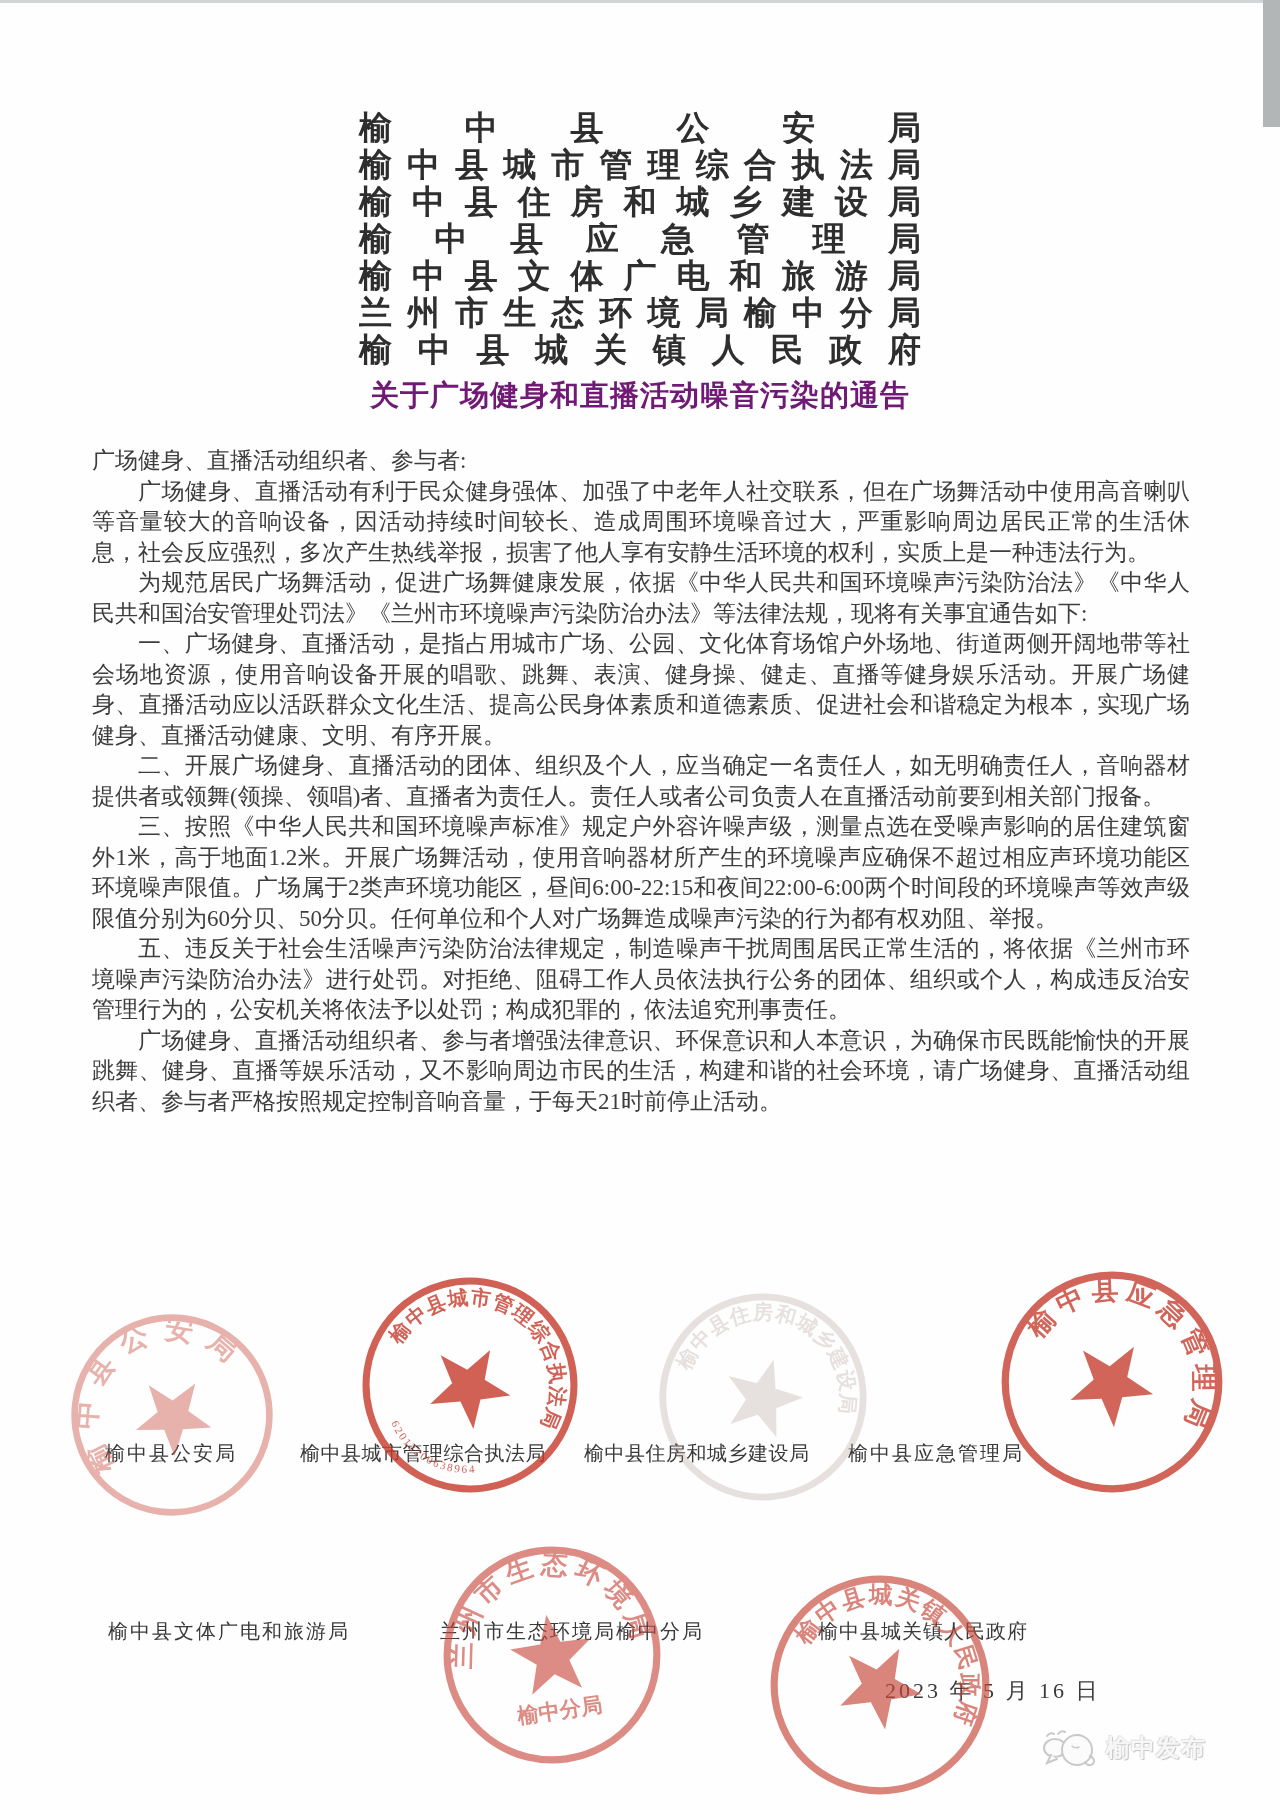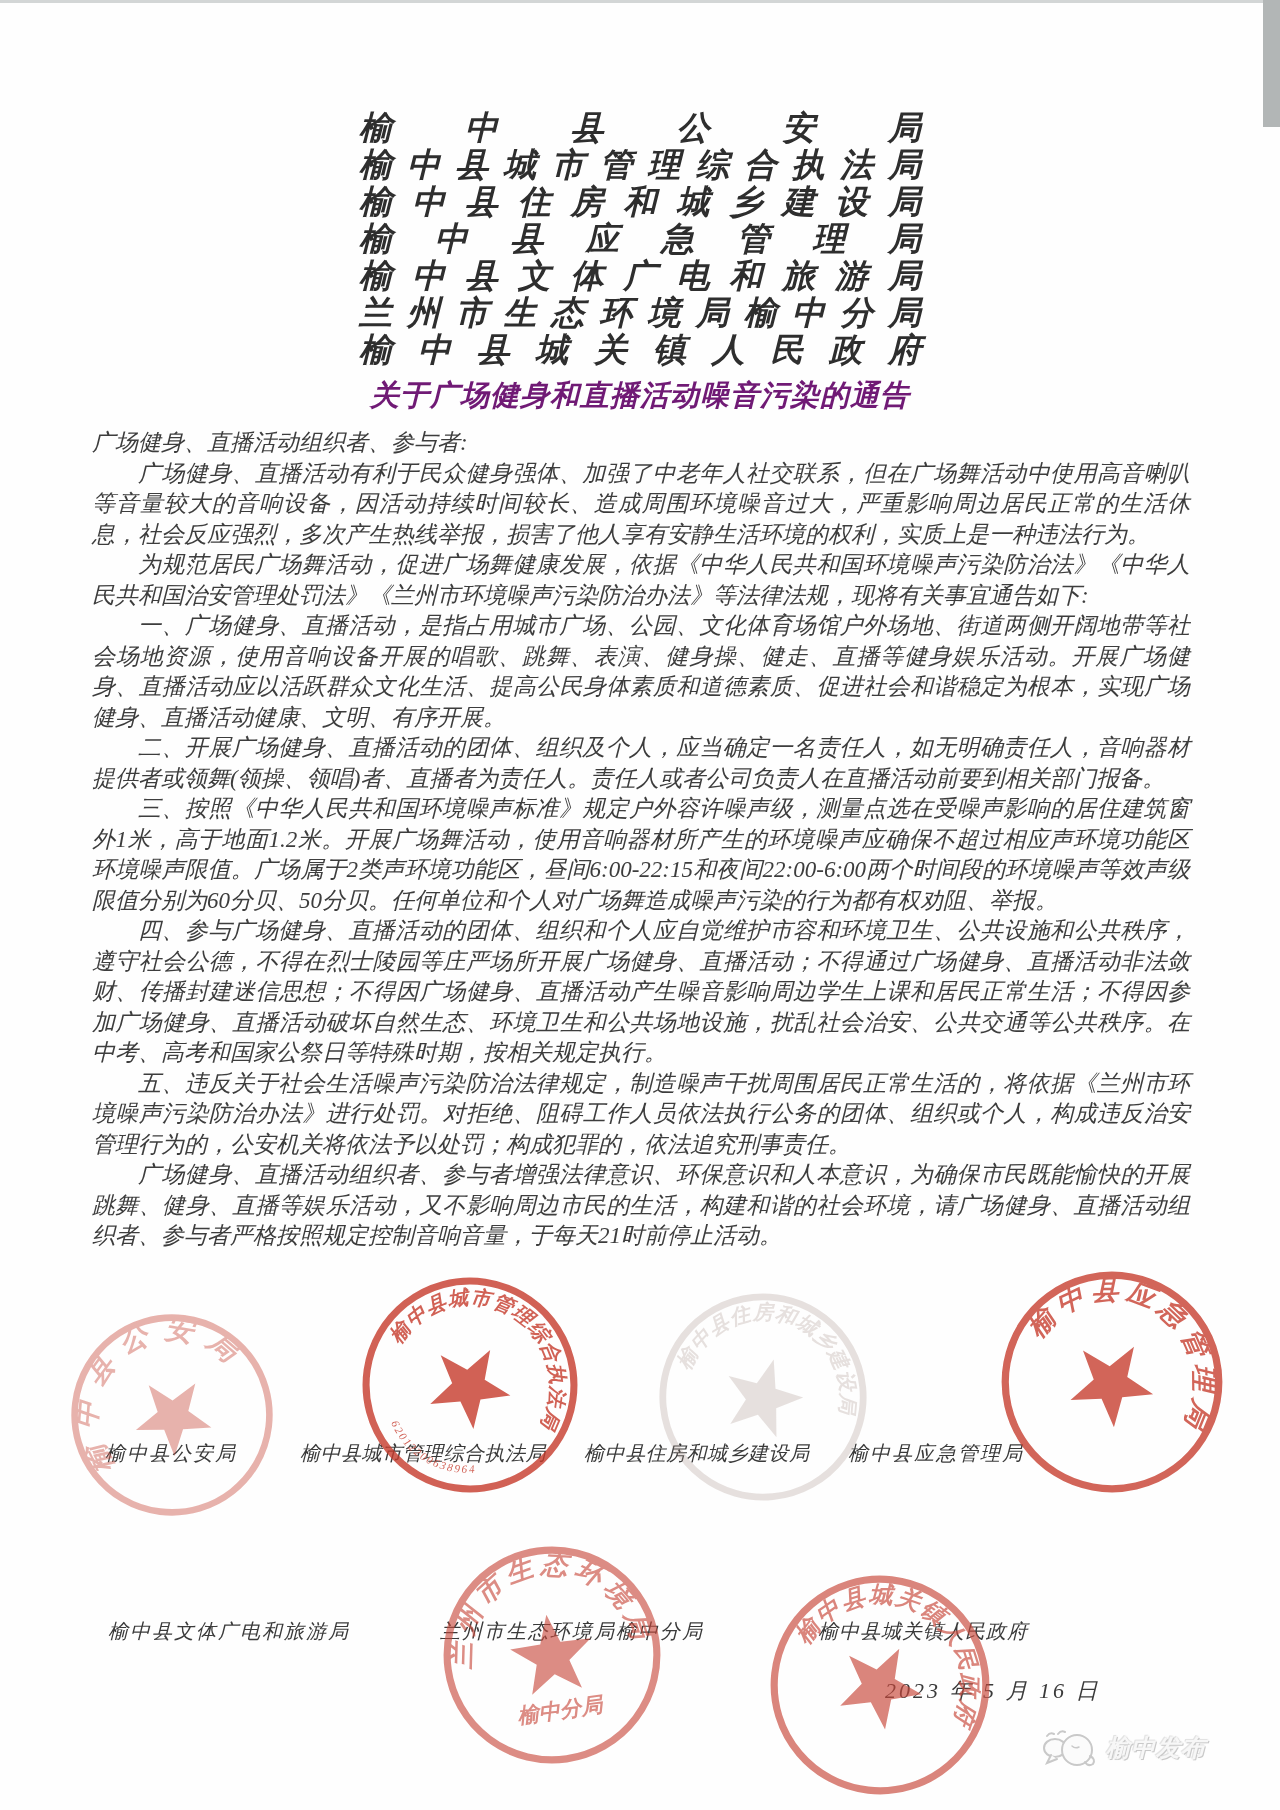--- a/index.html
+++ b/index.html
@@ -1,38 +1,38 @@
 <!DOCTYPE html>
 <html><head>
 <meta charset="utf-8">
 <style>
   html,body{margin:0;padding:0;}
   body{
     width:1280px;height:1810px;position:relative;background:#ffffff;
     font-family:"Liberation Serif","DejaVu Serif",serif;
     overflow:hidden;
   }
-  .page{position:absolute;inset:0;background:#fefefe;font-style:italic;}
+  .page{position:absolute;inset:0;background:#fefefe;}
   
   .scan-topline{position:absolute;left:0;top:0;width:1280px;height:3px;background:#d3d6d6;}
   .scan-corner{position:absolute;left:1263px;top:0;width:17px;height:127px;background:#b2b6b6;}
   
   .doc-header{position:absolute;left:0;top:110px;width:1280px;}
   .hline{
     width:562px;margin:0 auto;height:37px;line-height:37px;
     font-size:33px;font-weight:bold;color:#2e2e2e;
     text-align:justify;text-align-last:justify;white-space:nowrap;
   }
   .doc-title{
     position:absolute;left:0;top:376px;width:1280px;margin:0;
     text-align:center;font-size:29px;font-weight:bold;color:#701a75;letter-spacing:1px;
   }
   
   .doc-body{
-    position:absolute;left:92px;top:428px;width:1098px;
+    position:absolute;left:92px;top:446px;width:1098px;
     font-size:23px;line-height:30.5px;color:#3d3d3d;
   }
   .doc-body p{margin:0;text-align:justify;}
   .doc-body p.para{text-indent:2em;}
   
   .slabel{
     position:absolute;font-size:20px;color:#3a3a3a;letter-spacing:2px;white-space:nowrap;
   }
   .sl-r1a{left:105px;top:1440px;}
   .sl-r1b{left:300px;top:1440px;letter-spacing:0.5px;}
@@ -77,21 +77,20 @@
 
   <h1 class="doc-title">关于广场健身和直播活动噪音污染的通告</h1>
 
   <div class="doc-body">
     <p class="salutation">广场健身、直播活动组织者、参与者:</p>
     <p class="para">广场健身、直播活动有利于民众健身强体、加强了中老年人社交联系，但在广场舞活动中使用高音喇叭等音量较大的音响设备，因活动持续时间较长、造成周围环境噪音过大，严重影响周边居民正常的生活休息，社会反应强烈，多次产生热线举报，损害了他人享有安静生活环境的权利，实质上是一种违法行为。</p>
     <p class="para">为规范居民广场舞活动，促进广场舞健康发展，依据《中华人民共和国环境噪声污染防治法》《中华人民共和国治安管理处罚法》《兰州市环境噪声污染防治办法》等法律法规，现将有关事宜通告如下:</p>
     <p class="para">一、广场健身、直播活动，是指占用城市广场、公园、文化体育场馆户外场地、街道两侧开阔地带等社会场地资源，使用音响设备开展的唱歌、跳舞、表演、健身操、健走、直播等健身娱乐活动。开展广场健身、直播活动应以活跃群众文化生活、提高公民身体素质和道德素质、促进社会和谐稳定为根本，实现广场健身、直播活动健康、文明、有序开展。</p>
     <p class="para">二、开展广场健身、直播活动的团体、组织及个人，应当确定一名责任人，如无明确责任人，音响器材提供者或领舞(领操、领唱)者、直播者为责任人。责任人或者公司负责人在直播活动前要到相关部门报备。</p>
     <p class="para">三、按照《中华人民共和国环境噪声标准》规定户外容许噪声级，测量点选在受噪声影响的居住建筑窗外1米，高于地面1.2米。开展广场舞活动，使用音响器材所产生的环境噪声应确保不超过相应声环境功能区环境噪声限值。广场属于2类声环境功能区，昼间6:00-22:15和夜间22:00-6:00两个时间段的环境噪声等效声级限值分别为60分贝、50分贝。任何单位和个人对广场舞造成噪声污染的行为都有权劝阻、举报。</p>
-    <p class="para">四、参与广场健身、直播活动的团体、组织和个人应自觉维护市容和环境卫生、公共设施和公共秩序，遵守社会公德，不得在烈士陵园等庄严场所开展广场健身、直播活动；不得通过广场健身、直播活动非法敛财、传播封建迷信思想；不得因广场健身、直播活动产生噪音影响周边学生上课和居民正常生活；不得因参加广场健身、直播活动破坏自然生态、环境卫生和公共场地设施，扰乱社会治安、公共交通等公共秩序。在中考、高考和国家公祭日等特殊时期，按相关规定执行。</p>
     <p class="para">五、违反关于社会生活噪声污染防治法律规定，制造噪声干扰周围居民正常生活的，将依据《兰州市环境噪声污染防治办法》进行处罚。对拒绝、阻碍工作人员依法执行公务的团体、组织或个人，构成违反治安管理行为的，公安机关将依法予以处罚；构成犯罪的，依法追究刑事责任。</p>
     <p class="para">广场健身、直播活动组织者、参与者增强法律意识、环保意识和人本意识，为确保市民既能愉快的开展跳舞、健身、直播等娱乐活动，又不影响周边市民的生活，构建和谐的社会环境，请广场健身、直播活动组织者、参与者严格按照规定控制音响音量，于每天21时前停止活动。</p>
   </div>
 
   <span class="slabel sl-r1a">榆中县公安局</span>
   <span class="slabel sl-r1b">榆中县城市管理综合执法局</span>
   <span class="slabel sl-r1c">榆中县住房和城乡建设局</span>
   <span class="slabel sl-r1d">榆中县应急管理局</span>
   <span class="slabel sl-r2a">榆中县文体广电和旅游局</span>
   <span class="slabel sl-r2b">兰州市生态环境局榆中分局</span>

